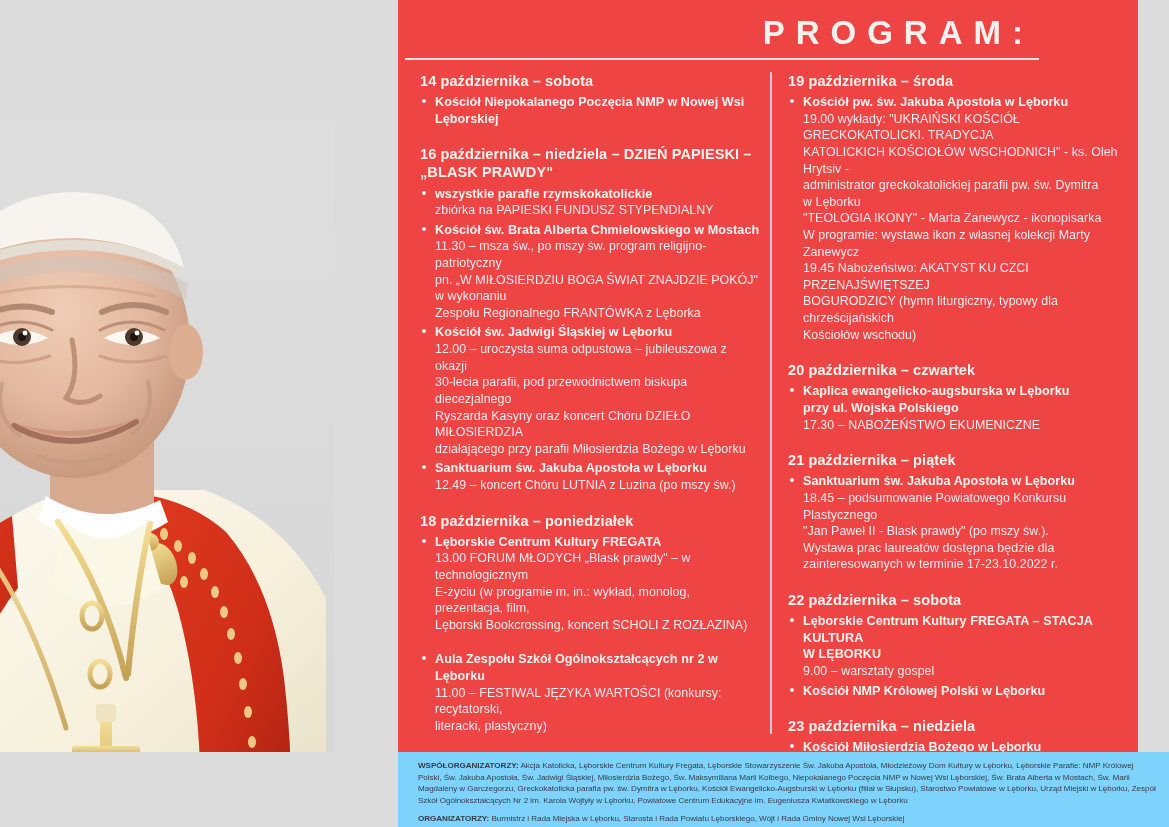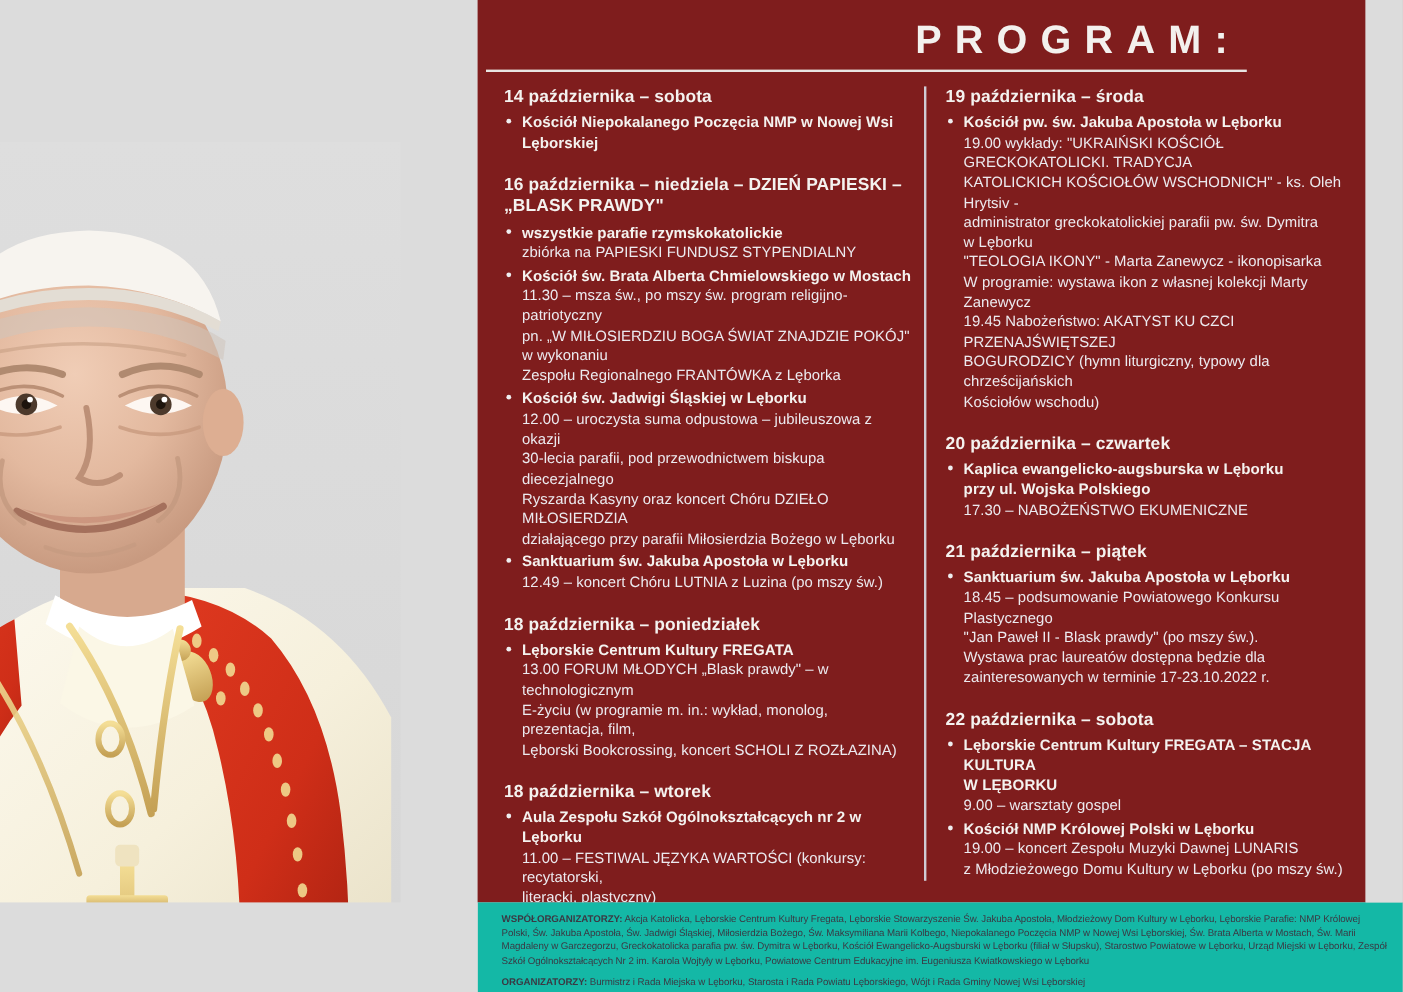--- a/index.html
+++ b/index.html
@@ -16,21 +16,21 @@
   
   .photo-pane{
     position:absolute;left:0;top:0;width:398px;height:827px;
     background:#dcdcdc;overflow:hidden;
   }
   .portrait{position:absolute;left:-46px;top:118px;width:380px;height:715px;}
 
   
   .panel{
     position:absolute;left:398px;top:0;width:740px;height:752px;
-    background:#7f1d1d;
+    background:#ef4444;
   }
   .panel-title{
     position:absolute;right:104px;top:14px;
     color:#f3f1ee;
     font-size:33px;font-weight:bold;letter-spacing:11px;
     font-family:"Liberation Sans", sans-serif;
     white-space:nowrap;
   }
   .title-rule{
     position:absolute;left:7px;right:99px;top:58px;height:2px;background:#e8e5e2;
@@ -74,21 +74,21 @@
   .item-body{
     font-weight:normal;font-size:12.4px;line-height:1.34;
     display:block;color:#eceaef;
     letter-spacing:.05px;
   }
   .gap-lg{height:14px;}
 
   
   .footer{
     position:absolute;left:398px;top:752px;width:771px;height:75px;
-    background:#14b8a6;
+    background:#7dd3fc;
     padding:8px 10px 0 20px;
     box-sizing:border-box;
   }
   .footer p{
     margin:0 0 6px 0;
     font-size:8.1px;line-height:1.45;
     color:#3a3a44;
     font-family:"Liberation Sans", sans-serif;
     letter-spacing:-.05px;
   }
@@ -275,21 +275,20 @@
           <div class="day">
             <div class="day-head">18 października – poniedziałek</div>
             <div class="item">
               <span class="bullet"></span>
               <span class="item-title">Lęborskie Centrum Kultury FREGATA</span>
               <span class="item-body">13.00 FORUM MŁODYCH „Blask prawdy" – w technologicznym<br>E-życiu (w programie m. in.: wykład, monolog, prezentacja, film,<br>Lęborski Bookcrossing, koncert SCHOLI Z ROZŁAZINA)</span>
             </div>
           </div>
           <div class="gap-lg"></div>
           <div class="day">
-            <div class="day-head">18 października – wtorek</div>
             <div class="item">
               <span class="bullet"></span>
               <span class="item-title">Aula Zespołu Szkół Ogólnokształcących nr 2 w Lęborku</span>
               <span class="item-body">11.00 – FESTIWAL JĘZYKA WARTOŚCI (konkursy: recytatorski,<br>literacki, plastyczny)</span>
             </div>
           </div>
         </div>
       <div class="col col-right" id="col-right">
           <div class="day">
             <div class="day-head">19 października – środa</div>
@@ -321,21 +320,20 @@
           <div class="day">
             <div class="day-head">22 października – sobota</div>
             <div class="item">
               <span class="bullet"></span>
               <span class="item-title">Lęborskie Centrum Kultury FREGATA – STACJA KULTURA<br>W LĘBORKU</span>
               <span class="item-body">9.00 – warsztaty gospel</span>
             </div>
             <div class="item">
               <span class="bullet"></span>
               <span class="item-title">Kościół NMP Królowej Polski w Lęborku</span>
-              <span class="item-body">19.00 – koncert Zespołu Muzyki Dawnej LUNARIS<br>z Młodzieżowego Domu Kultury w Lęborku (po mszy św.)</span>
             </div>
           </div>
           <div class="gap-lg"></div>
           <div class="day">
             <div class="day-head">23 października – niedziela</div>
             <div class="item">
               <span class="bullet"></span>
               <span class="item-title">Kościół Miłosierdzia Bożego w Lęborku</span>
               <span class="item-body">16.40 – koncert w wykonaniu uczestników warsztatów<br>gospel (po mszy św.)</span>
             </div>

